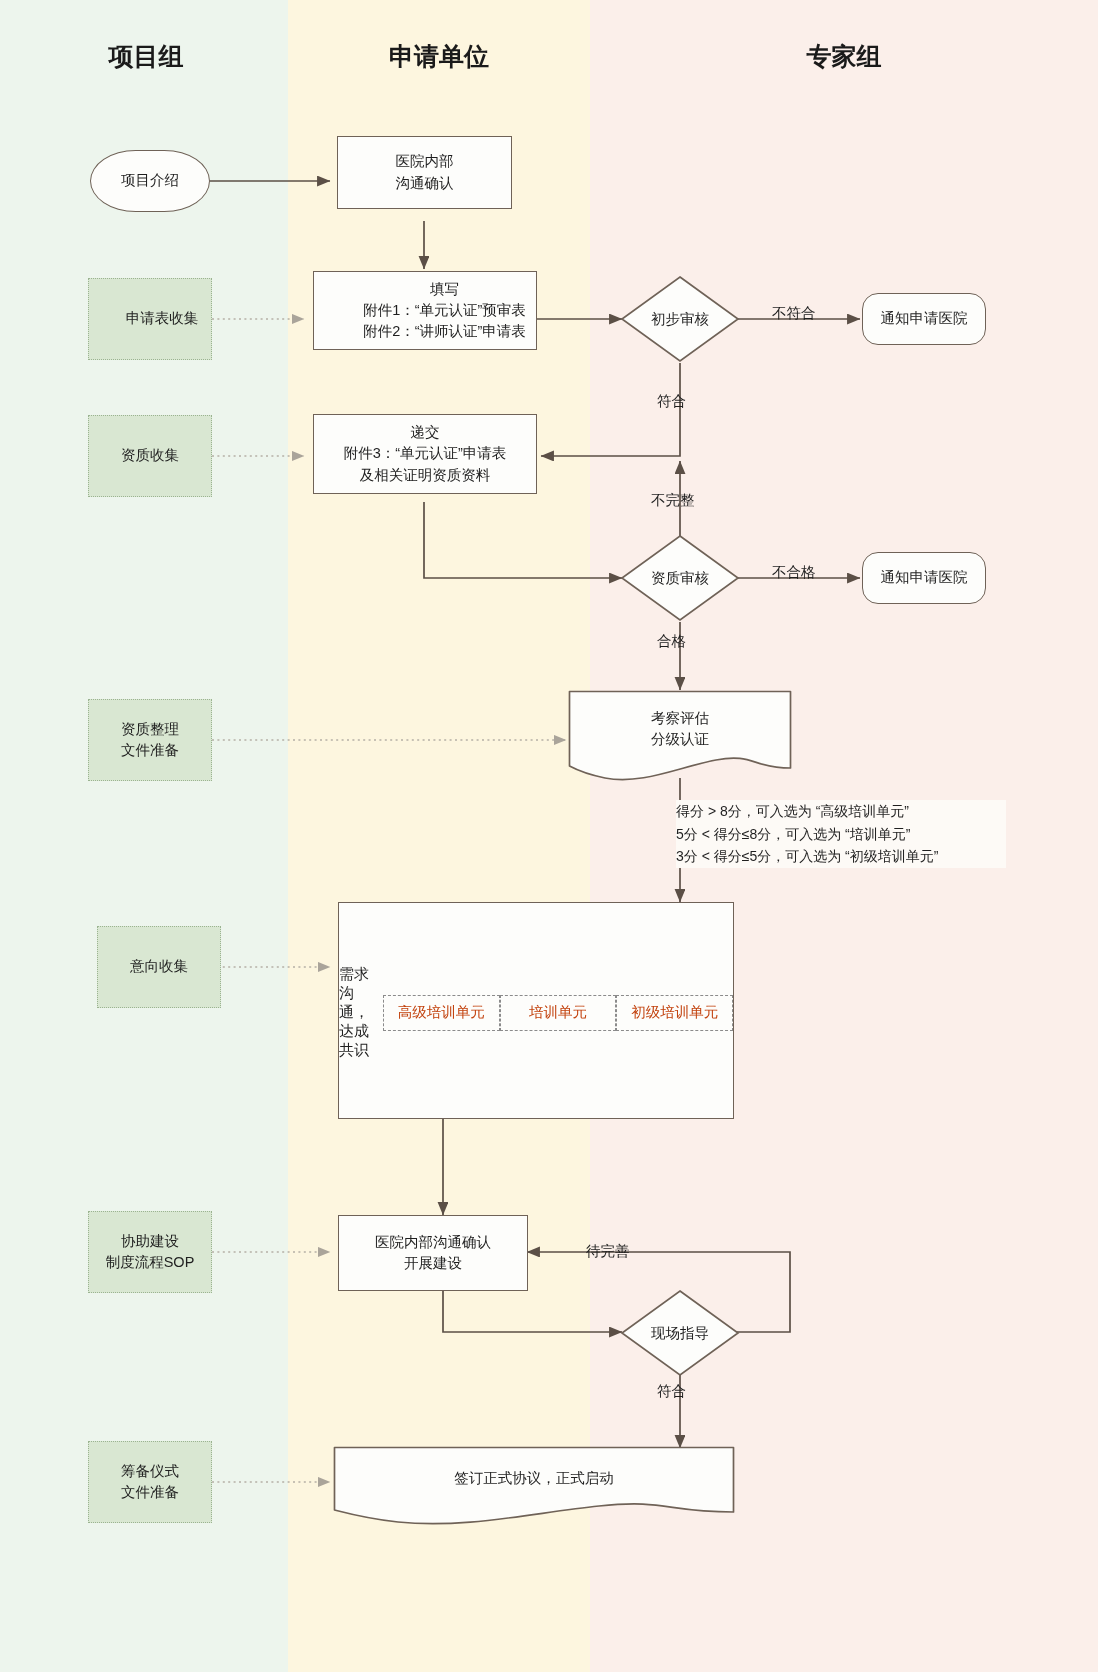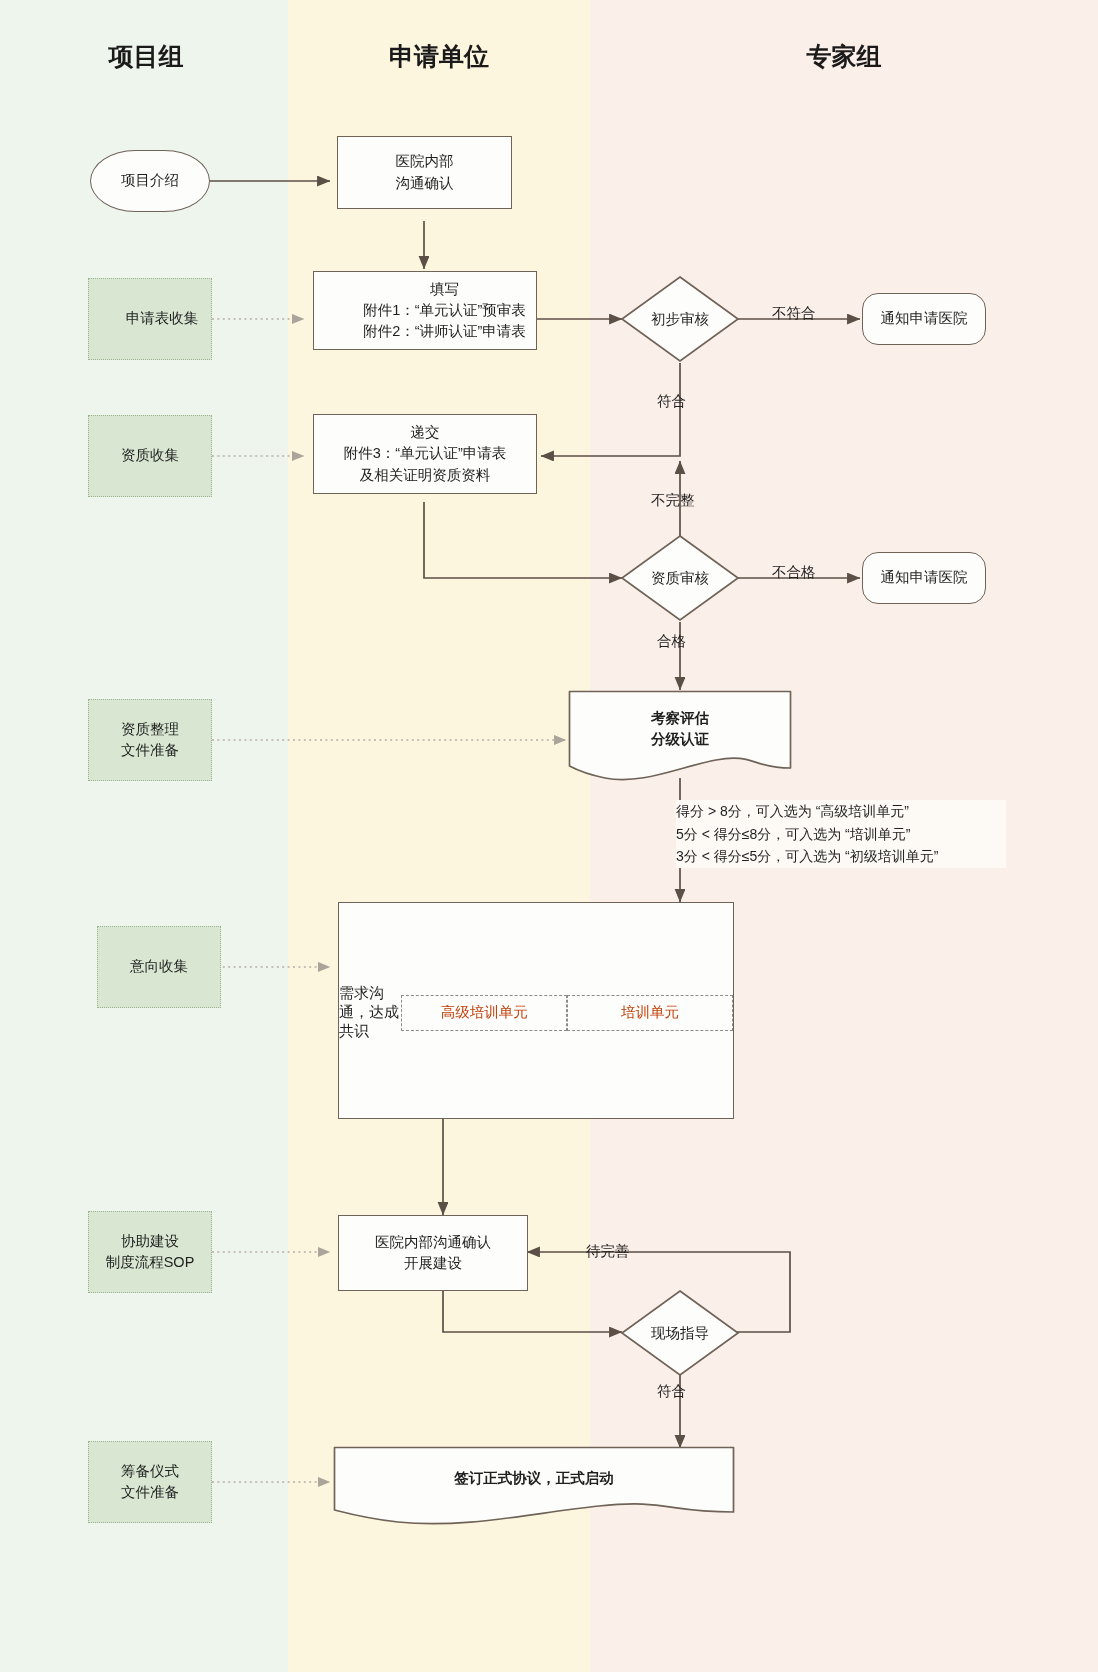--- a/index.html
+++ b/index.html
@@ -48,21 +48,21 @@
     background:#d9e7d2; border:1.6px dotted #9bb391;
     color:#1f1f1f; font-size:14.5px;
   }
   .diamond-wrap { position:absolute; }
   .diamond-wrap .dshape { position:absolute; left:0; top:0; }
   .diamond-wrap .dlabel {
     position:absolute; left:0; top:0; right:0; bottom:0;
     display:flex; align-items:center; justify-content:center;
     font-size:14.5px; color:#1f1f1f; white-space:nowrap;
   }
-  .docnode { position:absolute;font-weight:bold; }
+  .docnode { position:absolute; }
   .docnode .dsvg { position:absolute; left:0; top:0; }
   .docnode .dtext {
     position:absolute; left:0; right:0; top:0; bottom:14px;
     display:flex; align-items:center; justify-content:center;
     font-size:14.5px; line-height:1.45; white-space:pre-line;
     color:#1f1f1f;
   }
 
   
   .elabel {
@@ -208,20 +208,21 @@
   </div>
 
   <div id="score-note" style="left:676px; top:800px; width:330px;">得分 &gt; 8分，可入选为 “高级培训单元”
 5分 &lt; 得分≤8分，可入选为 “培训单元”
 3分 &lt; 得分≤5分，可入选为 “初级培训单元”</div>
 
   <div id="node-need" style="left:338px; top:902px; width:396px; height:217px;">
     <div class="need-title">需求沟通，达成共识</div>
     <div class="opt">高级培训单元</div>
     <div class="opt">培训单元</div>
+    <div class="opt">初级培训单元</div>
   </div>
 
   <div class="node rect" style="left:338px; top:1215px; width:190px; height:76px;">医院内部沟通确认
 开展建设</div>
 
   <div class="diamond-wrap" style="left:620px; top:1289px; width:120px; height:88px;">
     <svg class="dshape" width="120" height="88" viewBox="0 0 120 88">
       <polygon points="60,2 118,44 60,86 2,44" fill="#fdfdfb" stroke="#6f6257" stroke-width="1.7"></polygon>
     </svg>
     <div class="dlabel">现场指导</div>

